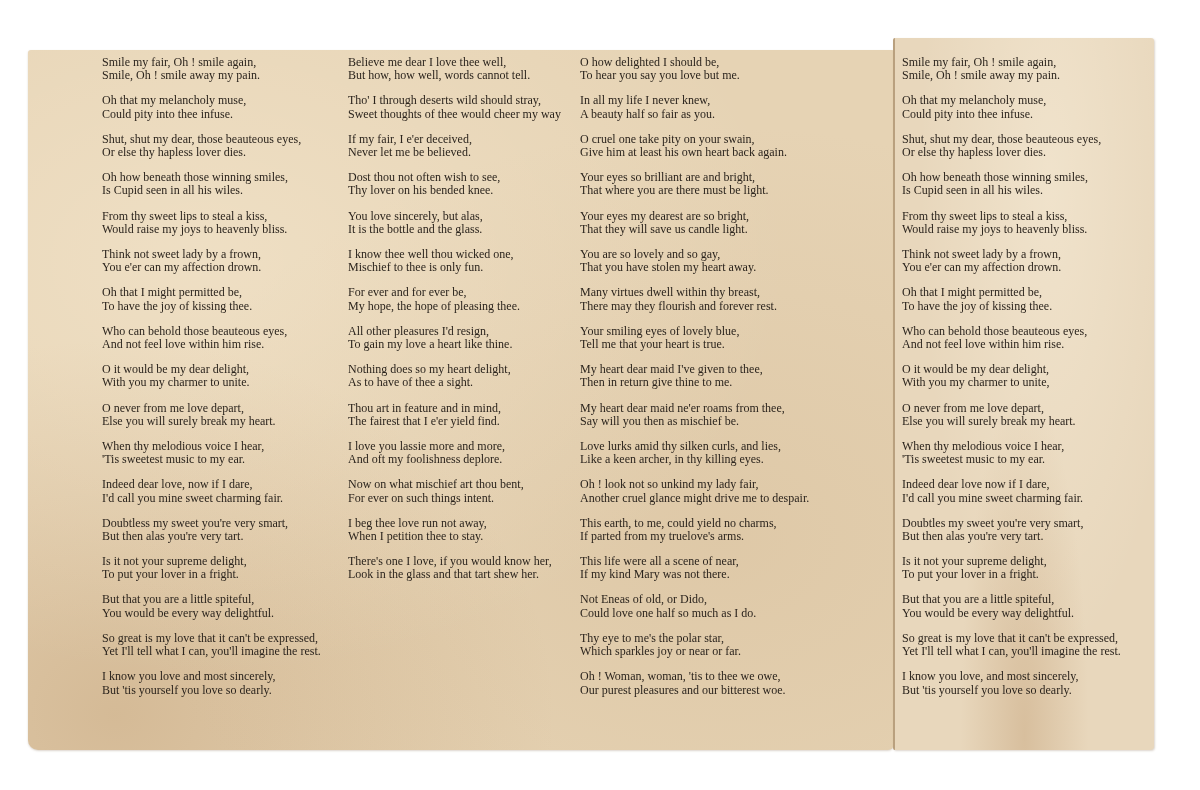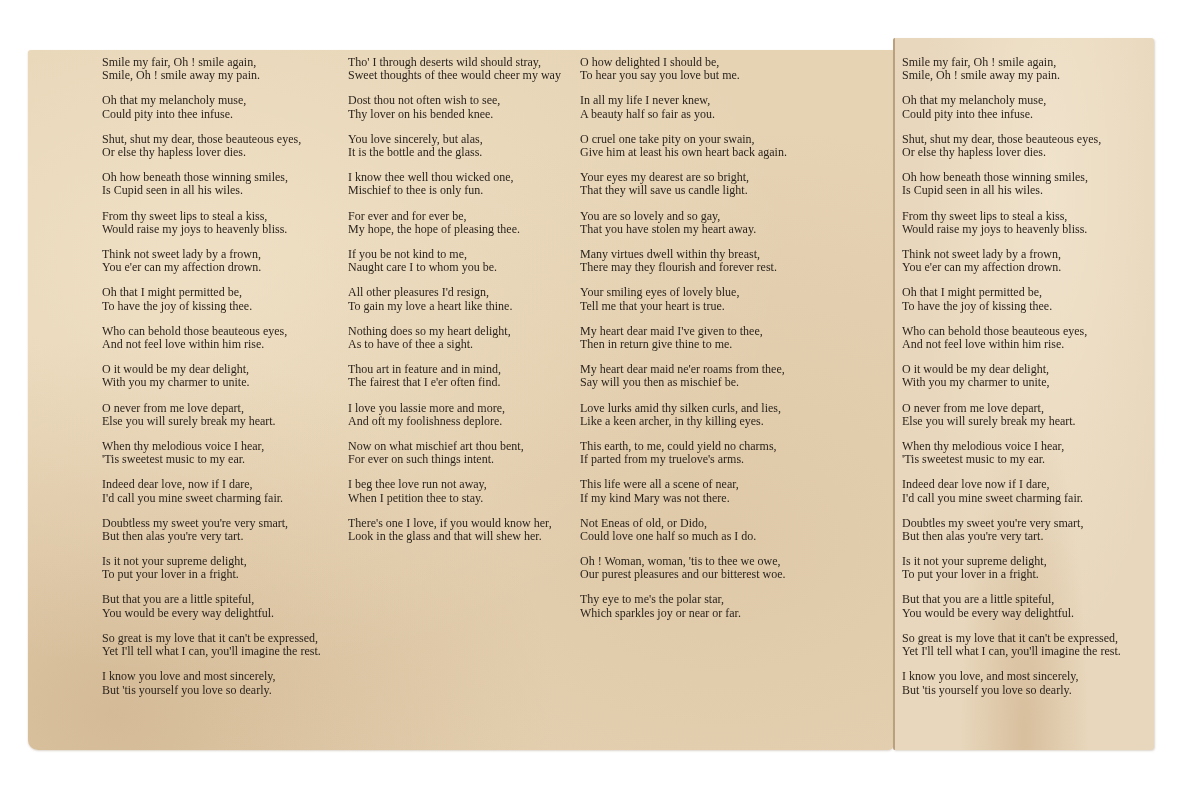--- a/index.html
+++ b/index.html
@@ -130,86 +130,94 @@
       <span class="line">So great is my love that it can't be expressed,</span>
       <span class="line">Yet I'll tell what I can, you'll imagine the rest.</span>
     </div>
     <div class="stanza">
       <span class="line">I know you love and most sincerely,</span>
       <span class="line">But 'tis yourself you love so dearly.</span>
     </div>
   </div>
 <div class="column" id="col-2">
     <div class="stanza">
+      <span class="line">Believe me dear I love thee well,</span>
+      <span class="line">But how, how well, words cannot tell.</span>
+    </div>
+    <div class="stanza">
       <span class="line">Tho' I through deserts wild should stray,</span>
       <span class="line">Sweet thoughts of thee would cheer my way</span>
     </div>
     <div class="stanza">
+      <span class="line">If my fair, I e'er deceived,</span>
+      <span class="line">Never let me be believed.</span>
+    </div>
+    <div class="stanza">
       <span class="line">Dost thou not often wish to see,</span>
       <span class="line">Thy lover on his bended knee.</span>
     </div>
     <div class="stanza">
       <span class="line">You love sincerely, but alas,</span>
       <span class="line">It is the bottle and the glass.</span>
     </div>
     <div class="stanza">
       <span class="line">I know thee well thou wicked one,</span>
       <span class="line">Mischief to thee is only fun.</span>
     </div>
     <div class="stanza">
       <span class="line">For ever and for ever be,</span>
       <span class="line">My hope, the hope of pleasing thee.</span>
     </div>
     <div class="stanza">
-      <span class="line">If you be not kind to me,</span>
-      <span class="line">Naught care I to whom you be.</span>
-    </div>
-    <div class="stanza">
       <span class="line">All other pleasures I'd resign,</span>
       <span class="line">To gain my love a heart like thine.</span>
     </div>
     <div class="stanza">
       <span class="line">Nothing does so my heart delight,</span>
       <span class="line">As to have of thee a sight.</span>
     </div>
     <div class="stanza">
       <span class="line">Thou art in feature and in mind,</span>
-      <span class="line">The fairest that I e'er often find.</span>
+      <span class="line">The fairest that I e'er yield find.</span>
     </div>
     <div class="stanza">
       <span class="line">I love you lassie more and more,</span>
       <span class="line">And oft my foolishness deplore.</span>
     </div>
     <div class="stanza">
       <span class="line">Now on what mischief art thou bent,</span>
       <span class="line">For ever on such things intent.</span>
     </div>
     <div class="stanza">
       <span class="line">I beg thee love run not away,</span>
       <span class="line">When I petition thee to stay.</span>
     </div>
     <div class="stanza">
       <span class="line">There's one I love, if you would know her,</span>
-      <span class="line">Look in the glass and that will shew her.</span>
+      <span class="line">Look in the glass and that tart shew her.</span>
     </div>
   </div>
 <div class="column" id="col-3">
     <div class="stanza">
       <span class="line">O how delighted I should be,</span>
       <span class="line">To hear you say you love but me.</span>
     </div>
     <div class="stanza">
       <span class="line">In all my life I never knew,</span>
       <span class="line">A beauty half so fair as you.</span>
     </div>
     <div class="stanza">
       <span class="line">O cruel one take pity on your swain,</span>
       <span class="line">Give him at least his own heart back again.</span>
     </div>
     <div class="stanza">
+      <span class="line">Your eyes so brilliant are and bright,</span>
+      <span class="line">That where you are there must be light.</span>
+    </div>
+    <div class="stanza">
       <span class="line">Your eyes my dearest are so bright,</span>
       <span class="line">That they will save us candle light.</span>
     </div>
     <div class="stanza">
       <span class="line">You are so lovely and so gay,</span>
       <span class="line">That you have stolen my heart away.</span>
     </div>
     <div class="stanza">
       <span class="line">Many virtues dwell within thy breast,</span>
       <span class="line">There may they flourish and forever rest.</span>
@@ -224,38 +232,42 @@
     </div>
     <div class="stanza">
       <span class="line">My heart dear maid ne'er roams from thee,</span>
       <span class="line">Say will you then as mischief be.</span>
     </div>
     <div class="stanza">
       <span class="line">Love lurks amid thy silken curls, and lies,</span>
       <span class="line">Like a keen archer, in thy killing eyes.</span>
     </div>
     <div class="stanza">
+      <span class="line">Oh ! look not so unkind my lady fair,</span>
+      <span class="line">Another cruel glance might drive me to despair.</span>
+    </div>
+    <div class="stanza">
       <span class="line">This earth, to me, could yield no charms,</span>
       <span class="line">If parted from my truelove's arms.</span>
     </div>
     <div class="stanza">
       <span class="line">This life were all a scene of near,</span>
       <span class="line">If my kind Mary was not there.</span>
     </div>
     <div class="stanza">
       <span class="line">Not Eneas of old, or Dido,</span>
       <span class="line">Could love one half so much as I do.</span>
     </div>
     <div class="stanza">
+      <span class="line">Thy eye to me's the polar star,</span>
+      <span class="line">Which sparkles joy or near or far.</span>
+    </div>
+    <div class="stanza">
       <span class="line">Oh ! Woman, woman, 'tis to thee we owe,</span>
       <span class="line">Our purest pleasures and our bitterest woe.</span>
-    </div>
-    <div class="stanza">
-      <span class="line">Thy eye to me's the polar star,</span>
-      <span class="line">Which sparkles joy or near or far.</span>
     </div>
   </div>
 <div class="column" id="col-4">
     <div class="stanza">
       <span class="line">Smile my fair, Oh ! smile again,</span>
       <span class="line">Smile, Oh ! smile away my pain.</span>
     </div>
     <div class="stanza">
       <span class="line">Oh that my melancholy muse,</span>
       <span class="line">Could pity into thee infuse.</span>

